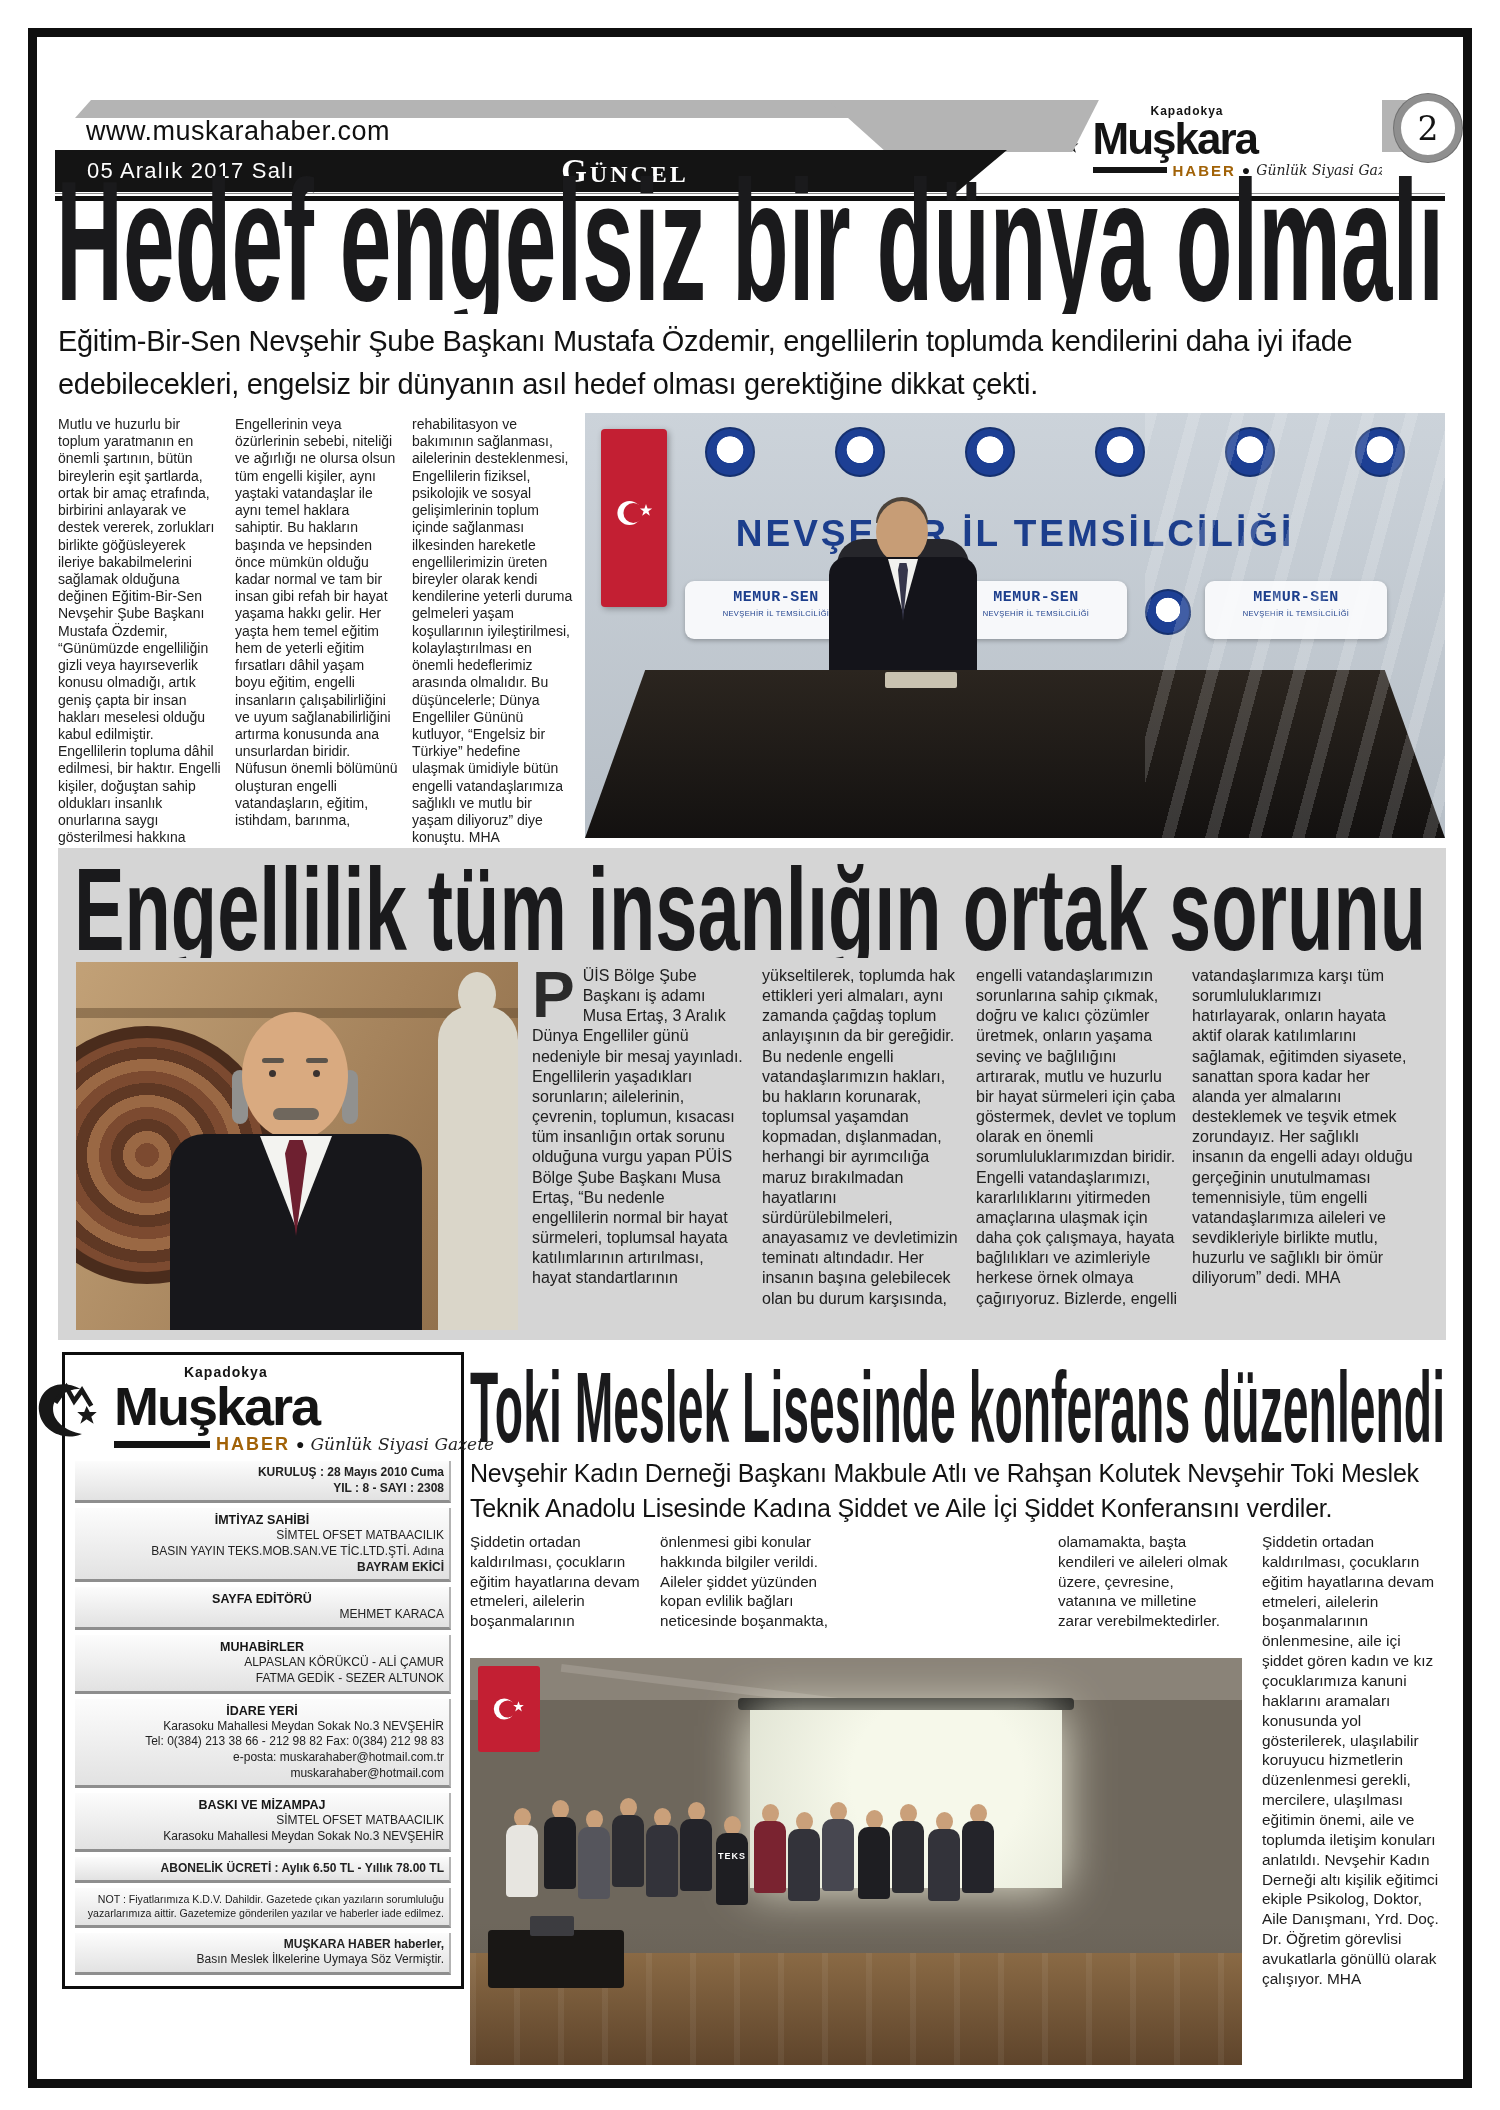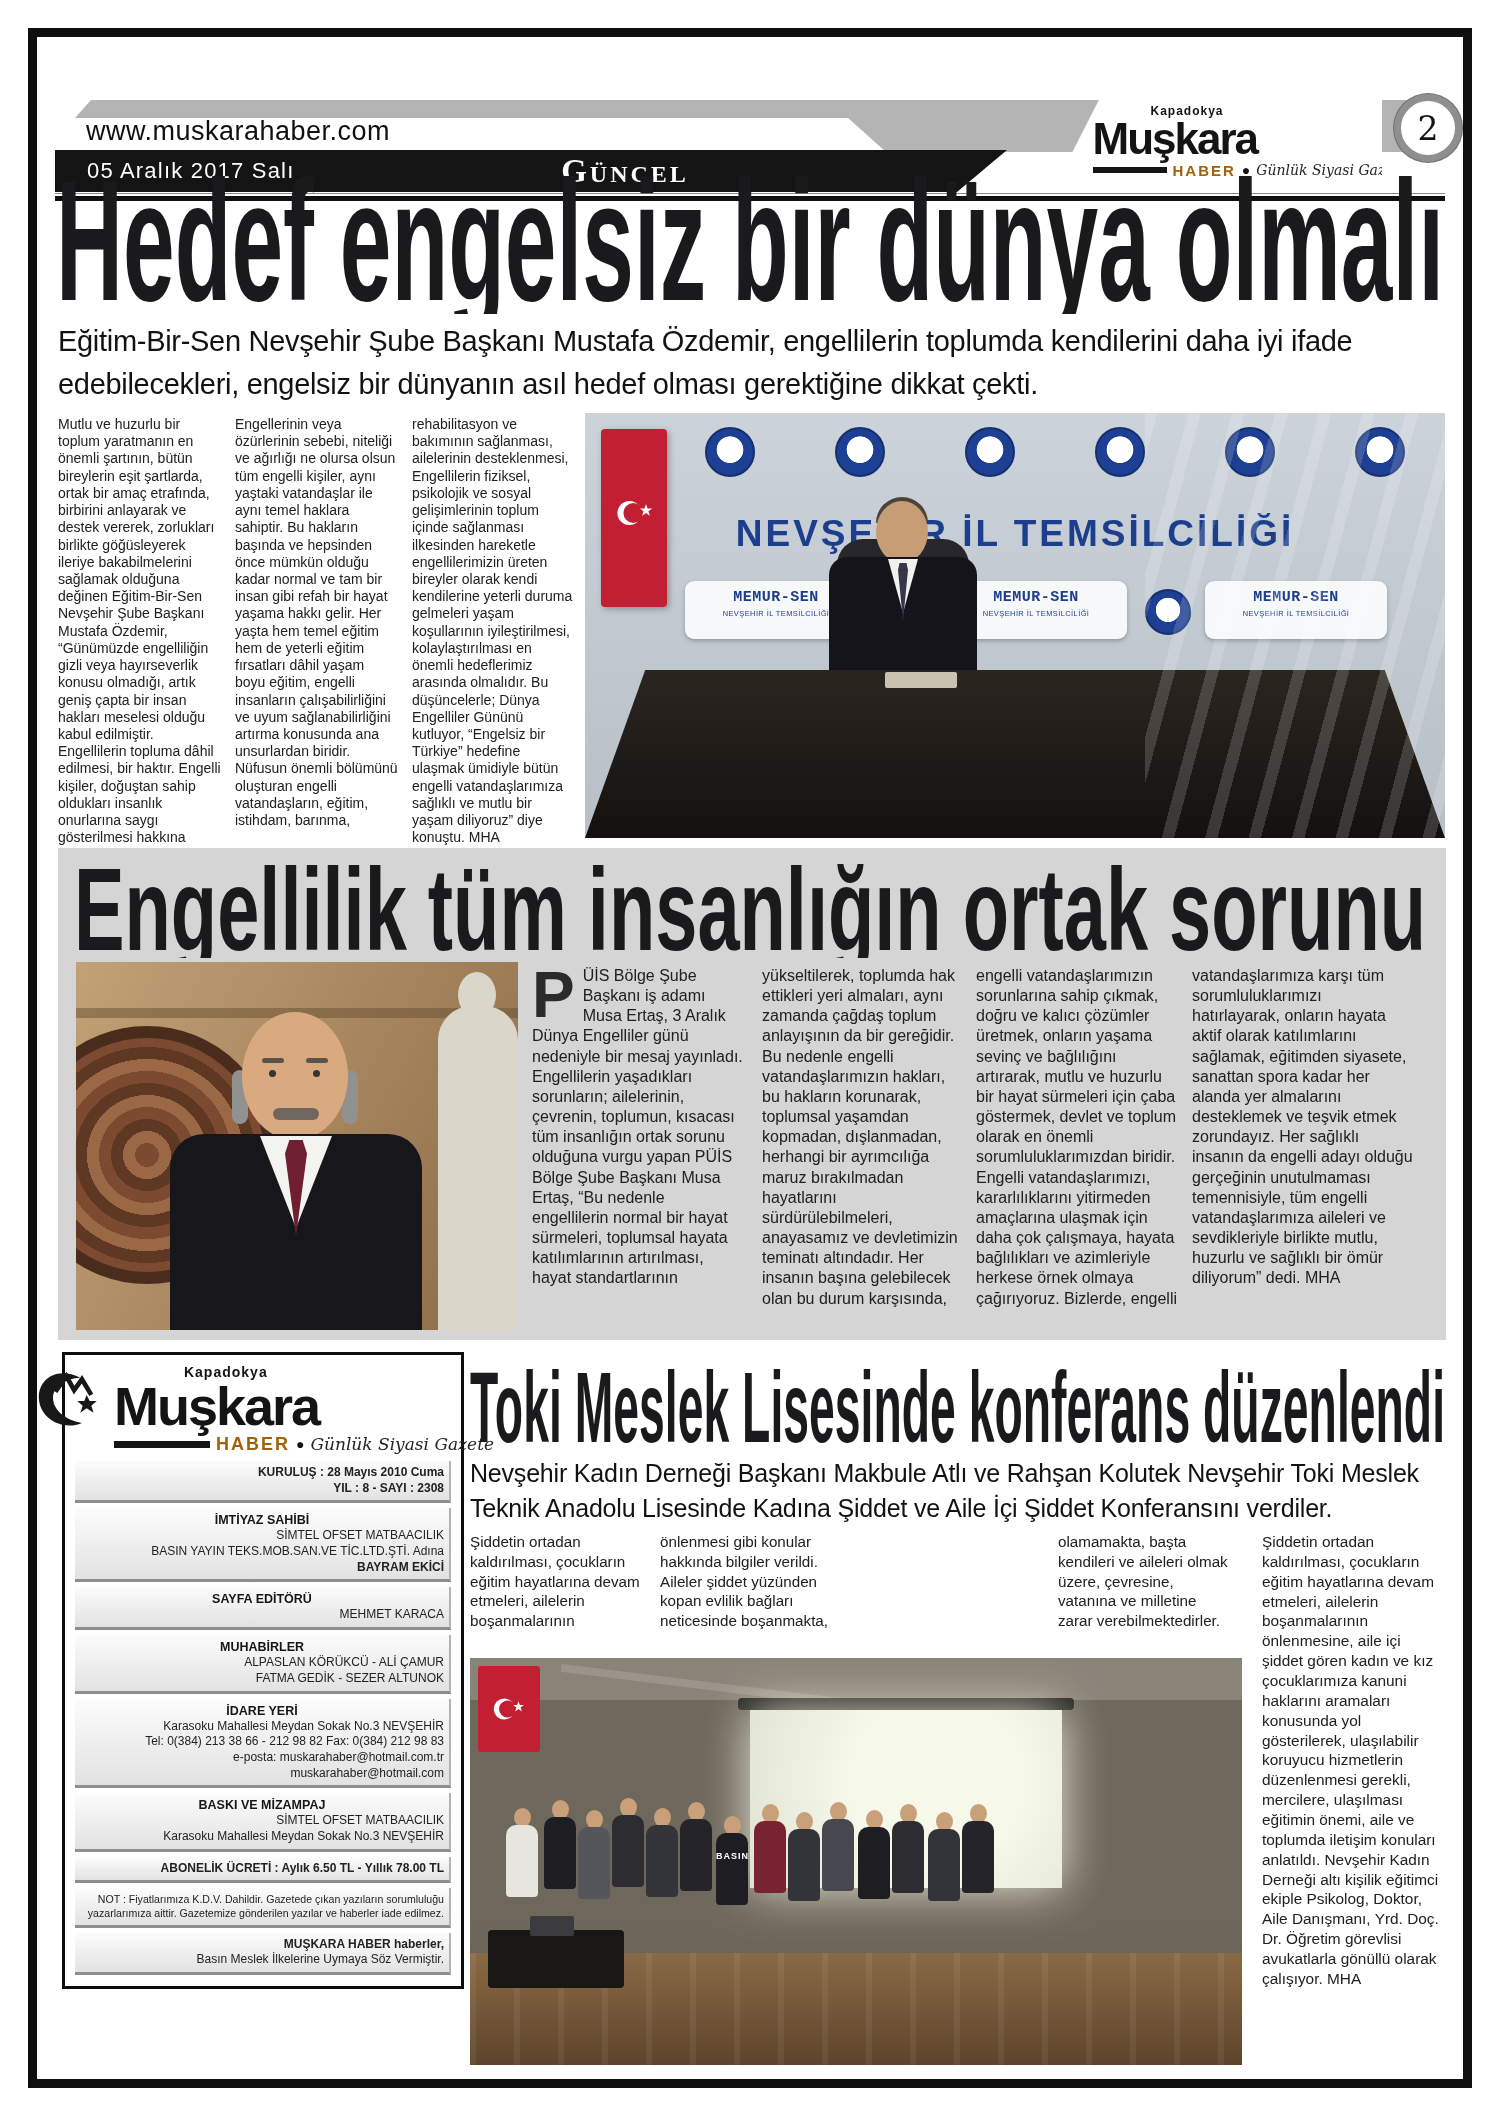--- a/index.html
+++ b/index.html
@@ -18,21 +18,21 @@
   .date-txt{position:absolute;left:32px;top:0;line-height:42px;color:#fdfdfd;font-size:22px;letter-spacing:1.2px;}
   .guncel{position:absolute;left:440px;top:0;width:260px;line-height:42px;text-align:center;color:#fff;
           font-family:"Liberation Serif",serif;font-weight:700;font-size:24px;letter-spacing:3px;}
   .guncel::first-letter{font-size:33px;}
   .header-rule{position:absolute;left:55px;top:196px;width:1390px;height:5px;background:#101010;}
   .header-rule::before{content:"";position:absolute;left:0;top:-3px;width:100%;height:1px;background:#8a8a8a;}
 
   
   .logo-panel{position:absolute;left:1052px;top:90px;width:330px;height:102px;background:#fff;
               clip-path:polygon(52px 0,100% 0,100% 100%,0 100%);display:flex;align-items:center;justify-content:center;}
-  .brand{display:flex;gap:4px;}
+  .brand{display:flex;align-items:center;gap:4px;}
   .brand .sw{flex:0 0 auto;}
   .brand-main{display:flex;flex-direction:column;line-height:1;}
   .brand-region{font-size:12px;font-weight:700;letter-spacing:1px;margin-left:58px;color:#141414;}
   .brand-name{font-size:44px;font-weight:800;letter-spacing:-2px;color:#141414;}
   .brand-row{display:flex;align-items:center;gap:6px;margin-top:2px;}
   .brand-line{height:6px;width:74px;background:#141414;}
   .brand-haber{font-weight:700;font-size:15px;letter-spacing:2px;color:#a16207;}
   .brand-dot{font-size:14px;line-height:1;color:#141414;}
   .brand-tag{font-family:"DejaVu Serif",serif;font-style:italic;font-size:14px;color:#242424;white-space:nowrap;}
   .brand.lg .brand-region{font-size:14px;margin-left:70px;}
@@ -380,21 +380,21 @@
         <i class="ph"></i>
         <b class="pb c2"></b>
       </div>
     <div class="pp" style="left:208px;top:144px">
         <i class="ph"></i>
         <b class="pb c8"></b>
       </div>
     <div class="pp" style="left:244px;top:158px">
       <i class="ph"></i>
         <b class="pb c1">
-          <span class="hood-txt">BASIN</span>
+          <span class="hood-txt">TEKS</span>
         </b>
     </div>
     <div class="pp" style="left:282px;top:146px">
         <i class="ph"></i>
         <b class="pb c4"></b>
       </div>
     <div class="pp" style="left:316px;top:154px">
         <i class="ph"></i>
         <b class="pb c2"></b>
       </div>

